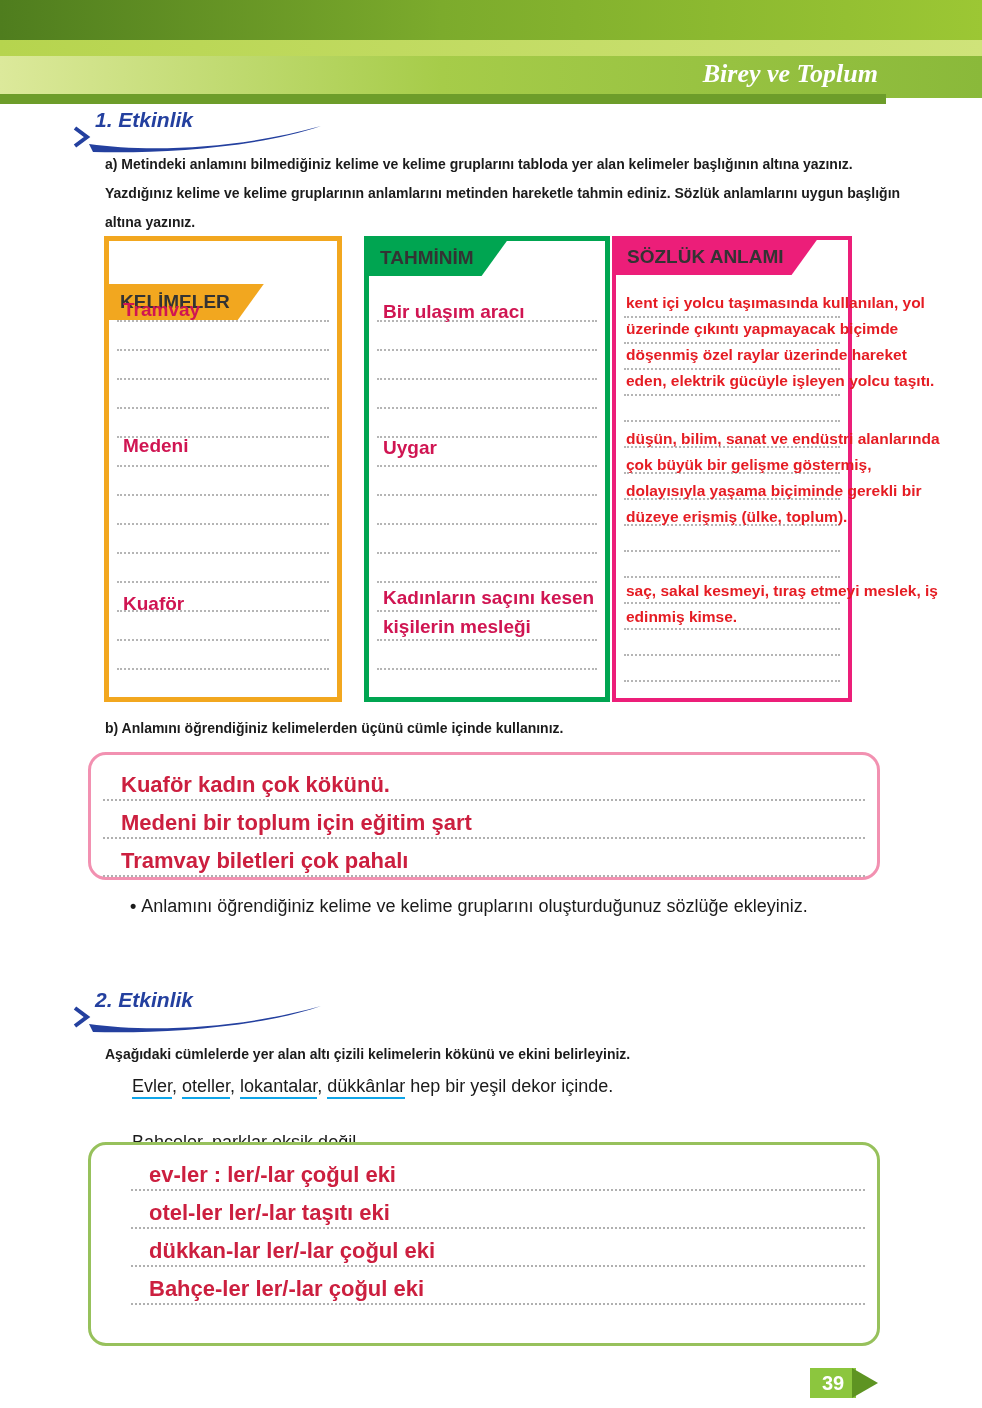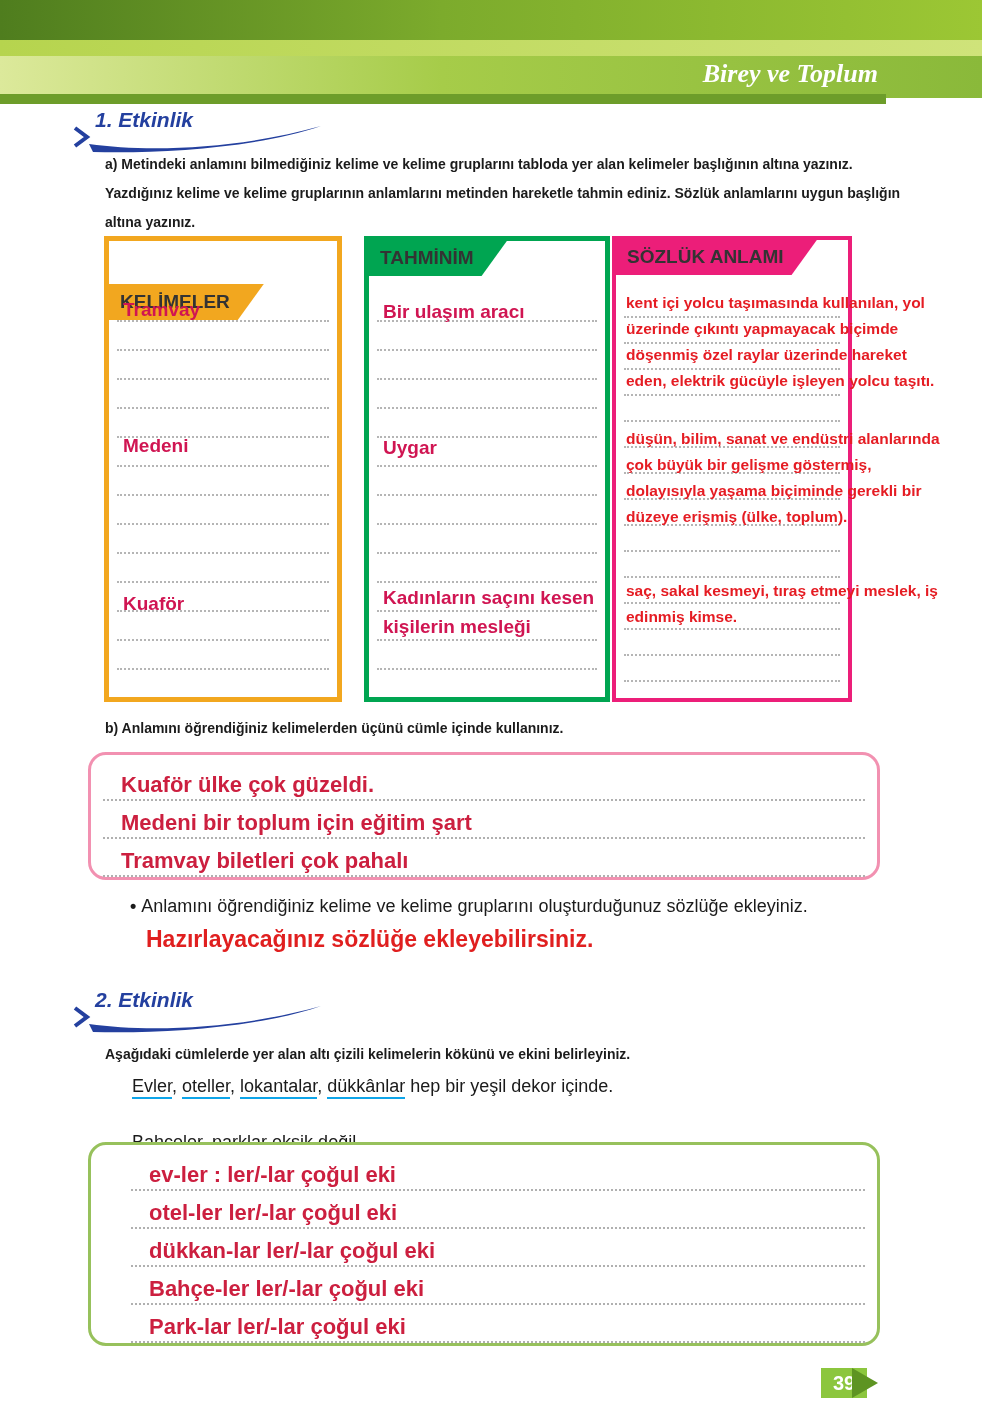--- a/index.html
+++ b/index.html
@@ -62,21 +62,21 @@
   .ans-row { position:relative; height:38px; border-bottom:2px dotted #b0b0b0; }
   .hw-ans { position:absolute; left:18px; bottom:1px; font-size:22px; font-weight:700;
           color:var(--hwred,#CC1F3F); white-space:nowrap; }
 
   
   .sentence { position:absolute; left:132px; margin:0; font-size:18px; font-weight:500; color:#1a1a1a; }
   .ul { border-bottom:2px solid #0ea5e9; padding-bottom:1px; }
 
   
   .pagenum { position:absolute; left:806px; top:1368px; width:74px; height:30px; }
-  .pagenum-box { position:absolute; left:15px; top:0; width:46px; height:30px;
+  .pagenum-box { position:absolute; left:4px; top:0; width:46px; height:30px;
           background:var(--hdrgreen,#8cc63e); color:#fff; font-size:20px; font-weight:700;
           text-align:center; line-height:30px; }
   .pagenum-tail { position:absolute; left:46px; top:0; width:26px; height:30px;
           background:#5e9422; clip-path:polygon(0 0, 100% 50%, 0 100%); }
 </style>
 </head>
 <body>
 
 <div class="page">
 
@@ -166,62 +166,58 @@
       <div class="def" style="top:186px;">düşün, bilim, sanat ve endüstri alanlarında çok büyük bir gelişme göstermiş, dolayısıyla yaşama biçiminde gerekli bir düzeye erişmiş (ülke, toplum).</div>
       <div class="def" style="top:338px;">saç, sakal kesmeyi, tıraş etmeyi meslek, iş edinmiş kimse.</div>
     </div>
 
   </div>
 
   <div class="instruction" style="top:714px;">b) Anlamını öğrendiğiniz kelimelerden üçünü cümle içinde kullanınız.</div>
 
   <div class="ansbox pinkbox" style="top:752px; height:128px;">
     <div class="ans-row">
-      <span class="hw-ans">Kuaför ülke çok güzeldi.</span>
+      <span class="hw-ans">Kuaför kadın çok kökünü.</span>
     </div>
     <div class="ans-row">
       <span class="hw-ans">Medeni bir toplum için eğitim şart</span>
     </div>
     <div class="ans-row">
       <span class="hw-ans">Tramvay biletleri çok pahalı</span>
     </div>
   </div>
 
   <div class="bullet-note" style="top:896px;">Anlamını öğrendiğiniz kelime ve kelime gruplarını oluşturduğunuz sözlüğe ekleyiniz.</div>
-  <div class="red-note" style="top:926px;">Hazırlayacağınız sözlüğe ekleyebilirsiniz.</div>
 
   <div class="etkinlik" style="top:990px;">
     <svg class="blade" width="250" height="36" viewBox="0 0 250 36">
       <path d="M2,8 L14,17 L2,26" fill="none" stroke="#24409f" stroke-width="4"></path>
       <path d="M16,24 C80,33 170,28 248,6 C185,28 85,34 20,32 Z" fill="#24409f"></path>
     </svg>
     <span class="etk-label">2. Etkinlik</span>
   </div>
 
   <div class="instruction" style="top:1040px;">Aşağıdaki cümlelerde yer alan altı çizili kelimelerin kökünü ve ekini belirleyiniz.</div>
 
   <p class="sentence" style="top:1076px;"><span class="ul">Evler</span><span>, </span><span class="ul">oteller</span><span>, </span><span class="ul">lokantalar</span><span>, </span><span class="ul">dükkânlar</span><span> hep bir yeşil dekor içinde.</span></p>
 
   <p class="sentence" style="top:1132px;"><span class="ul">Bahçeler</span><span>, </span><span class="ul">parklar</span><span> eksik değil.</span></p>
 
   <div class="ansbox greenbox" style="top:1142px; height:204px;">
     <div class="ans-row">
       <span class="hw-ans">ev-ler : ler/-lar çoğul eki</span>
     </div>
     <div class="ans-row">
-      <span class="hw-ans">otel-ler ler/-lar çoğul eki</span>
+      <span class="hw-ans">otel-ler ler/-lar taşıtı eki</span>
     </div>
     <div class="ans-row">
       <span class="hw-ans">dükkan-lar ler/-lar çoğul eki</span>
     </div>
     <div class="ans-row">
       <span class="hw-ans">Bahçe-ler ler/-lar çoğul eki</span>
-    </div>
-    <div class="ans-row">
-      <span class="hw-ans">Park-lar ler/-lar çoğul eki</span>
     </div>
   </div>
 
   <div class="pagenum">
     <div class="pagenum-box">39</div>
     <div class="pagenum-tail"></div>
   </div>
 
 </div>
 

